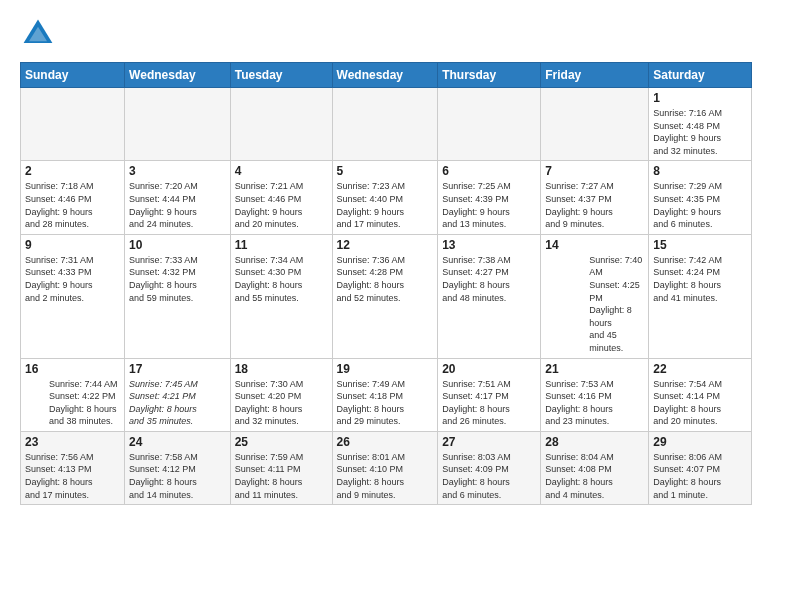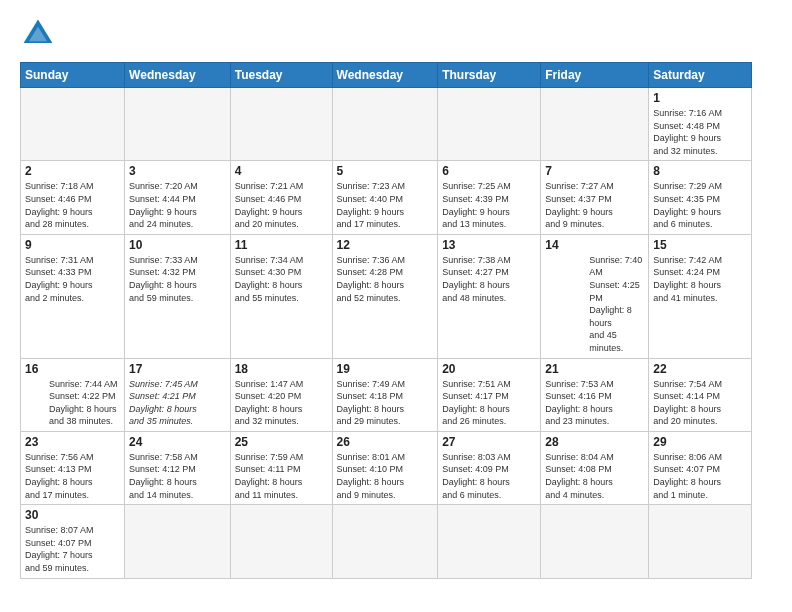--- a/index.html
+++ b/index.html
@@ -259,21 +259,21 @@
           </td>
           <td>
             <span class="day-number">17</span>
             <div class="day-info" style="white-space: pre-line; font-style: italic;">Sunrise: 7:45 AM
 Sunset: 4:21 PM
 Daylight: 8 hours
 and 35 minutes.</div>
           </td>
           <td>
             <span class="day-number">18</span>
-            <div class="day-info" style="white-space: pre-line;">Sunrise: 1:47 AM
+            <div class="day-info" style="white-space: pre-line;">Sunrise: 7:30 AM
 Sunset: 4:20 PM
 Daylight: 8 hours
 and 32 minutes.</div>
           </td>
           <td>
             <span class="day-number">19</span>
             <div class="day-info" style="white-space: pre-line;">Sunrise: 7:49 AM
 Sunset: 4:18 PM
 Daylight: 8 hours
 and 29 minutes.</div>
@@ -343,31 +343,16 @@
 Daylight: 8 hours
 and 4 minutes.</div>
           </td>
           <td>
             <span class="day-number">29</span>
             <div class="day-info" style="white-space: pre-line;">Sunrise: 8:06 AM
 Sunset: 4:07 PM
 Daylight: 8 hours
 and 1 minute.</div>
           </td>
-        </tr>
-        <tr>
-          <td class="has-data">
-            <span class="day-number">30</span>
-            <div class="day-info" style="white-space: pre-line;">Sunrise: 8:07 AM
-Sunset: 4:07 PM
-Daylight: 7 hours
-and 59 minutes.</div>
-          </td>
-          <td class="empty"></td>
-          <td class="empty"></td>
-          <td class="empty"></td>
-          <td class="empty"></td>
-          <td class="empty"></td>
-          <td class="empty"></td>
         </tr>
       </tbody>
   </table>
 </div>
 
 </body></html>

